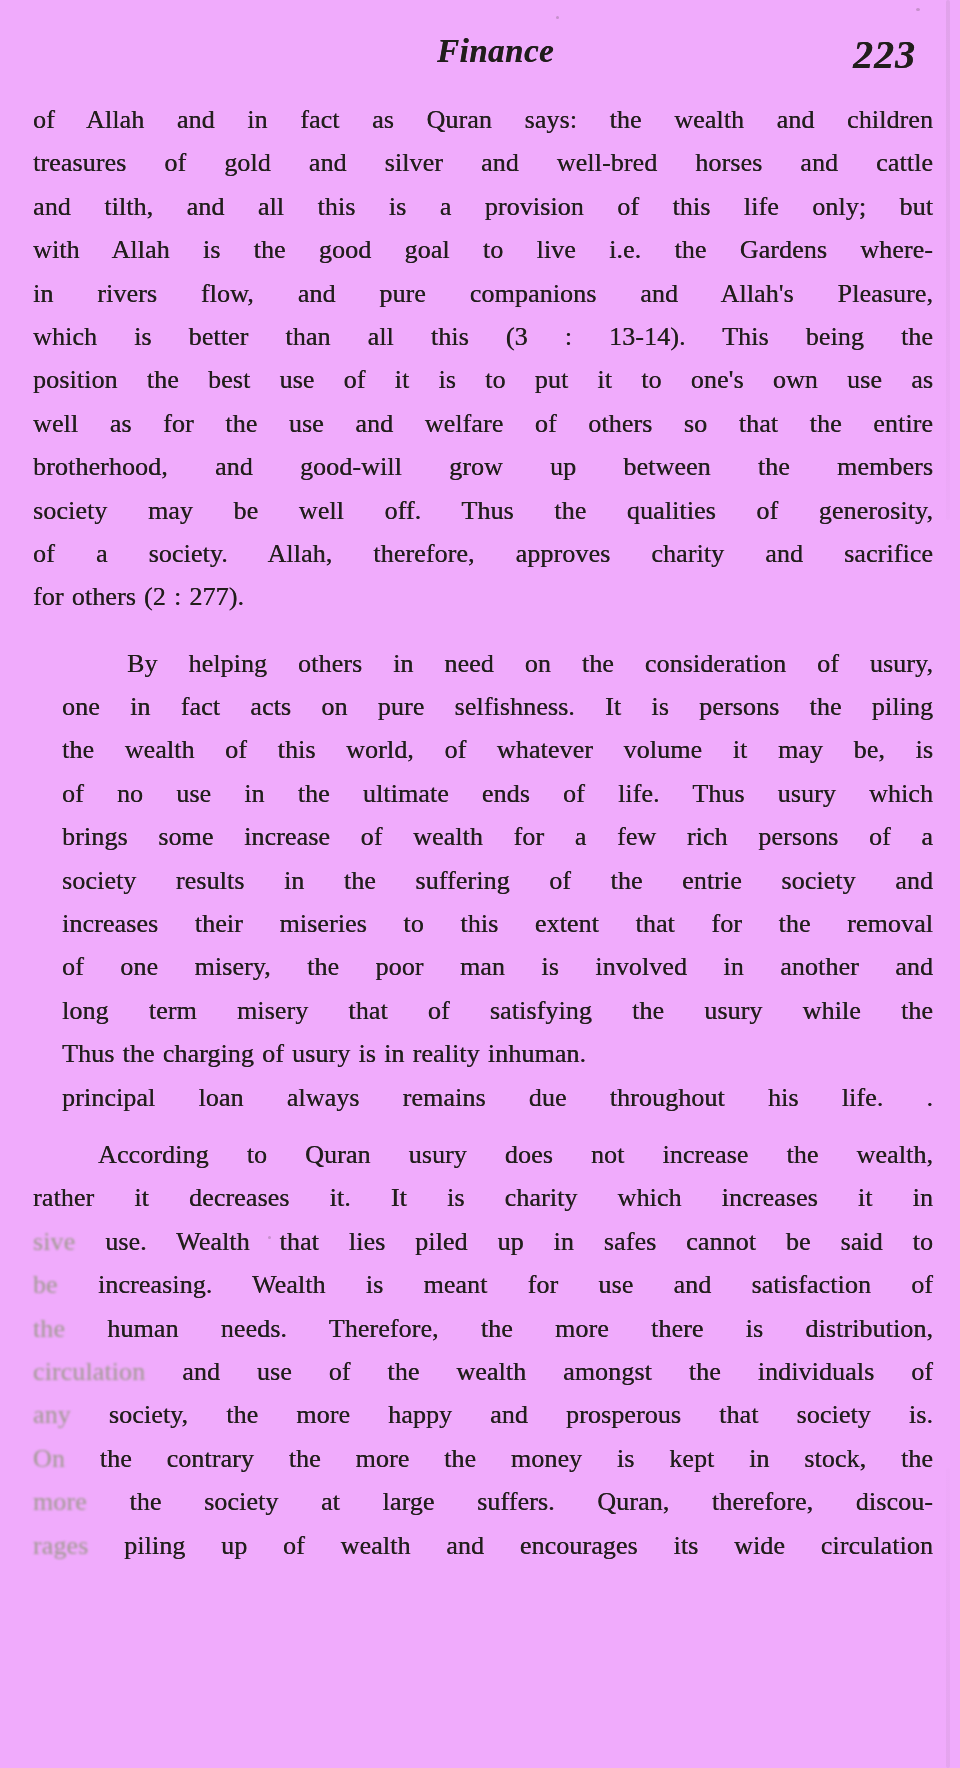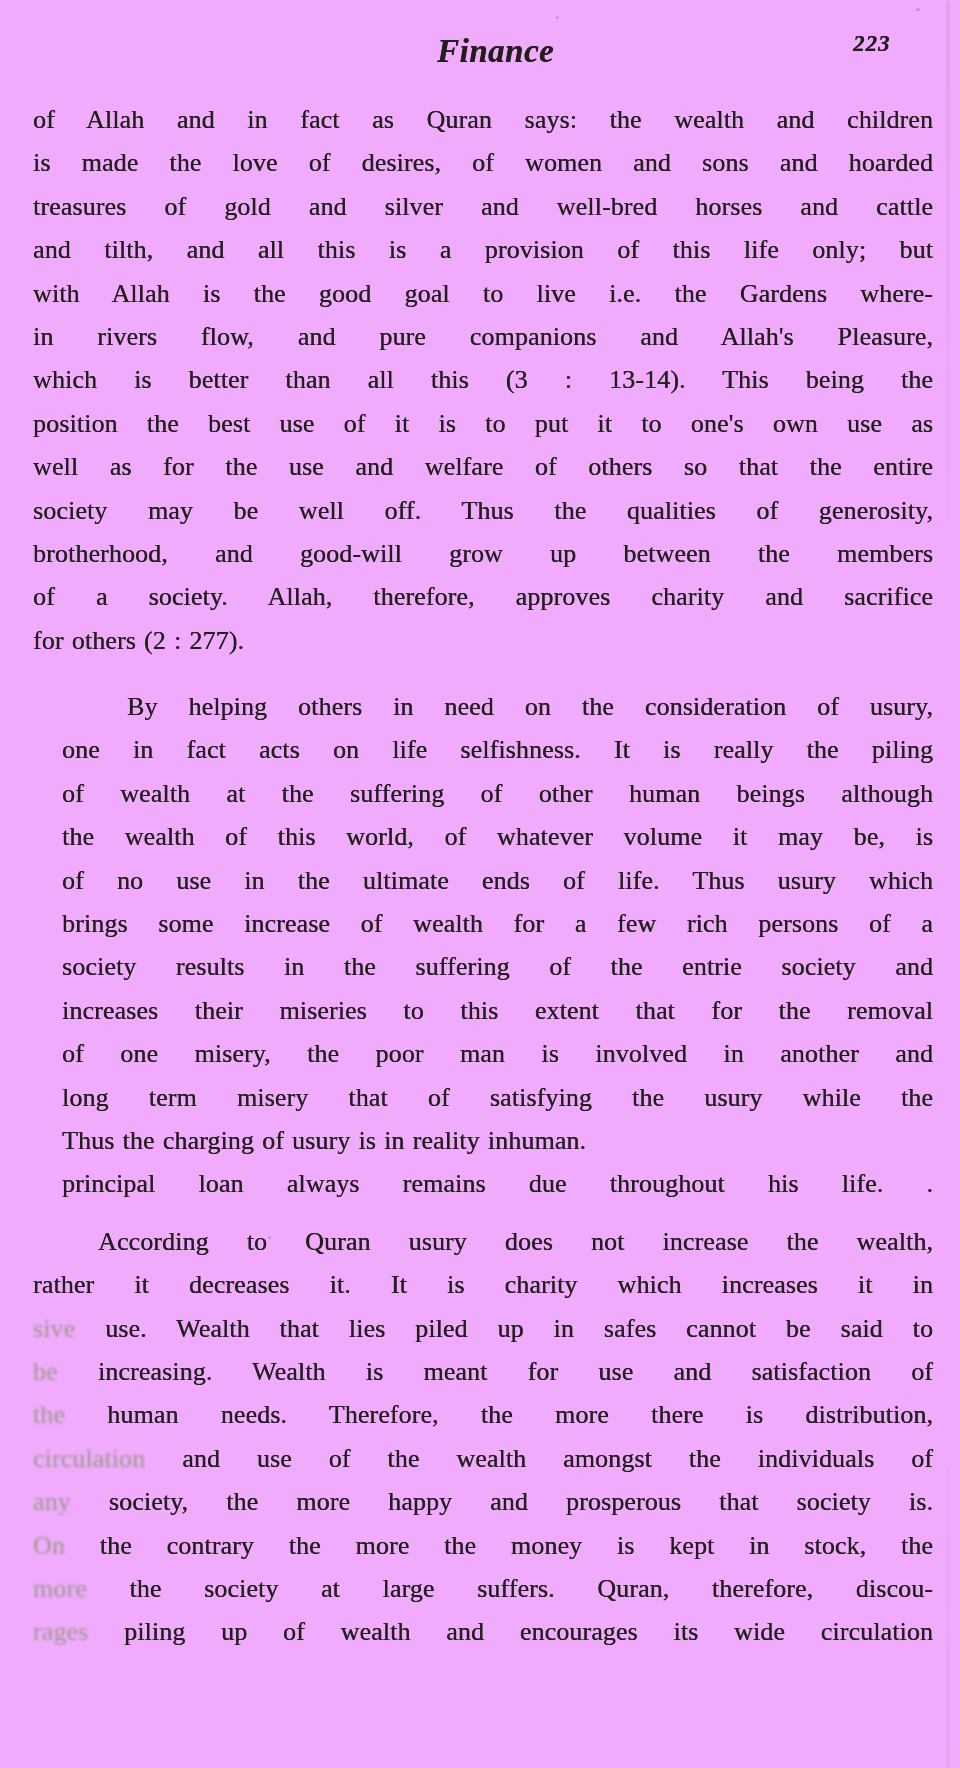--- a/index.html
+++ b/index.html
@@ -23,21 +23,21 @@
 
   .header{position:absolute;top:0;left:0;width:960px;height:80px;}
   .running-title{
     position:absolute;left:437px;top:33px;
     font-size:33px;font-style:italic;font-weight:bold;
     letter-spacing:0.5px;
     text-shadow:0.3px 0.2px 0.4px rgba(20,18,15,0.85);
   }
   .page-number{
     position:absolute;left:853px;top:31px;
-    font-size:23px;font-style:italic;font-weight:bold;
+    font-size:40px;font-style:italic;font-weight:bold;
     letter-spacing:1px;
     text-shadow:0.3px 0.2px 0.4px rgba(20,18,15,0.85);
   }
 
   .body-text{
     position:absolute;left:33px;top:98px;width:900px;
   }
   .para{margin:0;}
   .para.p1{margin-top:23px;margin-left:29px;}
   .para.p2{margin-top:14px;}
@@ -73,37 +73,35 @@
   <div class="speck" style="left:268px;top:1236px;width:3px;height:3px;"></div>
 
   <div class="header">
     <span class="running-title">Finance</span>
     <span class="page-number">223</span>
   </div>
 
   <div class="body-text">
       <div class="para p0">
         <div class="line">of Allah and in fact as Quran says: the wealth and children</div>
-        <div class="line">is made the love of desires, of women and sons and hoarded</div>
         <div class="line">treasures of gold and silver and well-bred horses and cattle</div>
         <div class="line">and tilth, and all this is a provision of this life only; but</div>
         <div class="line">with Allah is the good goal to live i.e. the Gardens where-</div>
         <div class="line">in rivers flow, and pure companions and Allah's Pleasure,</div>
         <div class="line">which is better than all this (3 : 13-14). This being the</div>
         <div class="line">position the best use of it is to put it to one's own use as</div>
         <div class="line">well as for the use and welfare of others so that the entire</div>
+        <div class="line">brotherhood, and good-will grow up between the members</div>
         <div class="line">society may be well off. Thus the qualities of generosity,</div>
-        <div class="line">brotherhood, and good-will grow up between the members</div>
         <div class="line">of a society. Allah, therefore, approves charity and sacrifice</div>
         <div class="line last">for others (2 : 277).</div>
       </div>
       <div class="para p1">
         <div class="line indent">By helping others in need on the consideration of usury,</div>
-        <div class="line">one in fact acts on life selfishness. It is really the piling</div>
-        <div class="line">of wealth at the suffering of other human beings although</div>
+        <div class="line">one in fact acts on pure selfishness. It is persons the piling</div>
         <div class="line">the wealth of this world, of whatever volume it may be, is</div>
         <div class="line">of no use in the ultimate ends of life. Thus usury which</div>
         <div class="line">brings some increase of wealth for a few rich persons of a</div>
         <div class="line">society results in the suffering of the entrie society and</div>
         <div class="line">increases their miseries to this extent that for the removal</div>
         <div class="line">of one misery, the poor man is involved in another and</div>
         <div class="line">long term misery that of satisfying the usury while the</div>
         <div class="line last">Thus the charging of usury is in reality inhuman.</div>
         <div class="line">principal loan always remains due throughout his life. .</div>
       </div>

